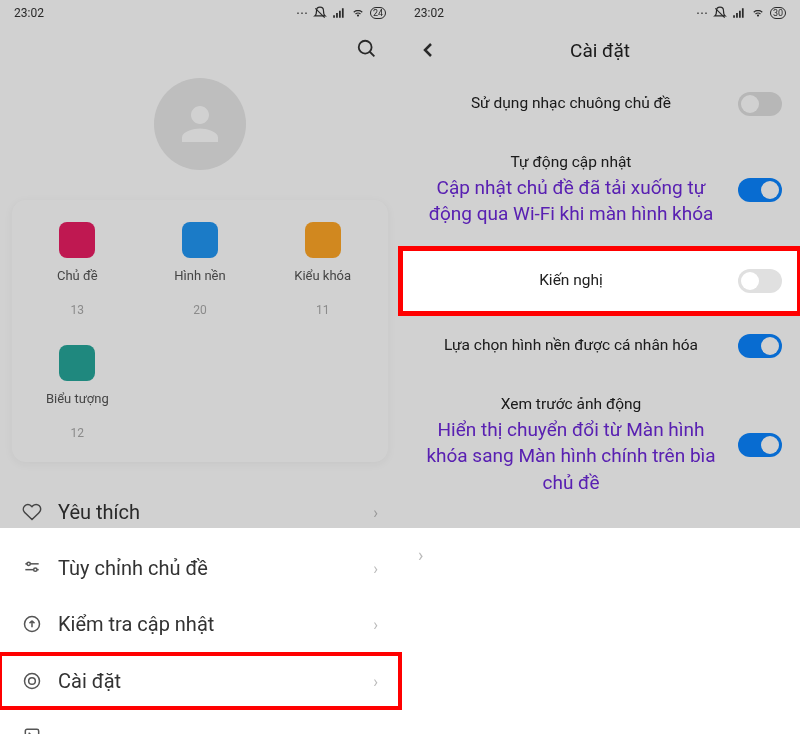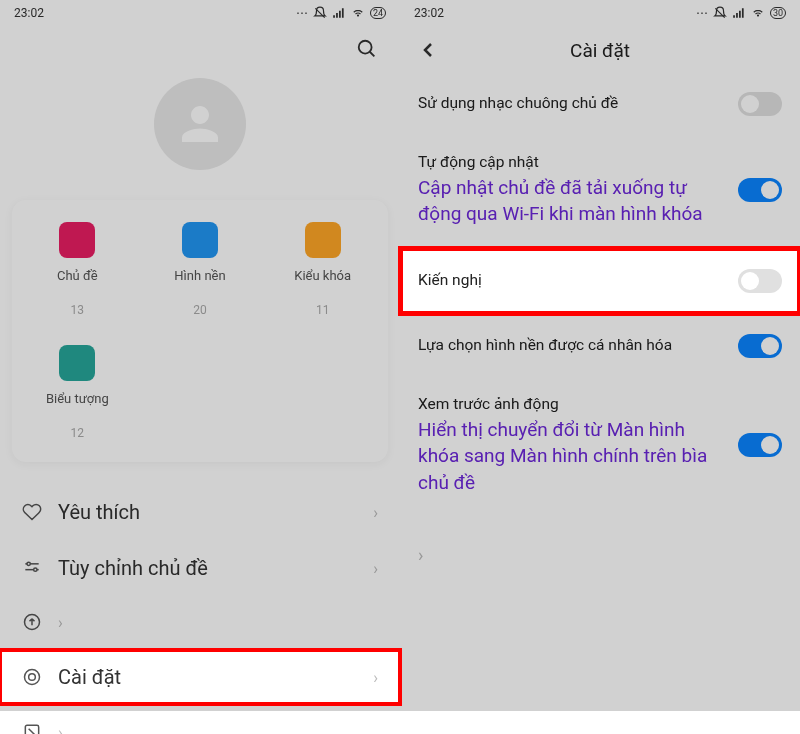--- a/index.html
+++ b/index.html
@@ -5,21 +5,21 @@
     * { margin: 0; padding: 0; box-sizing: border-box; }
     body {
       font-family: -apple-system, BlinkMacSystemFont, "Segoe UI", Roboto, sans-serif;
       background: #fff;
       width: 800px;
       height: 734px;
       display: flex;
     }
     .phone {
       width: 400px;
-      height: 711px;
+      height: 528px;
       background: #fff;
       position: relative;
     }
     .overlay {
       position: absolute;
       inset: 0;
       background: rgba(0,0,0,0.18);
       pointer-events: none;
       z-index: 50;
     }
@@ -116,20 +116,21 @@
       transform: translateX(-50%);
       font-size: 19px;
       font-weight: 400;
       color: #222;
     }
     .settings-list { padding: 0; }
     .setting-row {
       display: flex;
       align-items: center;
       padding: 18px 18px;
+      text-align: center;
     }
     .setting-text { flex: 1; padding-right: 14px; }
     .setting-title { font-size: 15.5px; color: #222; line-height: 1.4; }
     .setting-sub { font-size: 19px; color: #6d28d9; line-height: 1.4; margin-top: 1px; }
     .toggle {
       width: 44px; height: 24px;
       border-radius: 12px;
       position: relative;
       flex-shrink: 0;
     }
@@ -236,20 +237,21 @@
           <circle cx="16" cy="14" r="2" fill="#fff"></circle>
         </svg>
       <span class="menu-label">Tùy chỉnh chủ đề</span>
       <span class="menu-chevron">›</span>
     </div>
     <div class="menu-item">
       <svg class="menu-icon" viewBox="0 0 24 24" fill="none" stroke="#555" stroke-width="1.8">
           <circle cx="12" cy="12" r="9"></circle>
           <path d="M12 16V8m0 0l-3 3m3-3l3 3"></path>
         </svg>
+      <span class="menu-label">Kiểm tra cập nhật</span>
       <span class="menu-chevron">›</span>
     </div>
     <div class="menu-item menu-highlighted">
       <svg class="menu-icon" viewBox="0 0 24 24" fill="none" stroke="#555" stroke-width="1.8">
           <circle cx="12" cy="12" r="9"></circle>
           <circle cx="12" cy="12" r="4"></circle>
         </svg>
       <span class="menu-label">Cài đặt</span>
       <span class="menu-chevron">›</span>
     </div>

